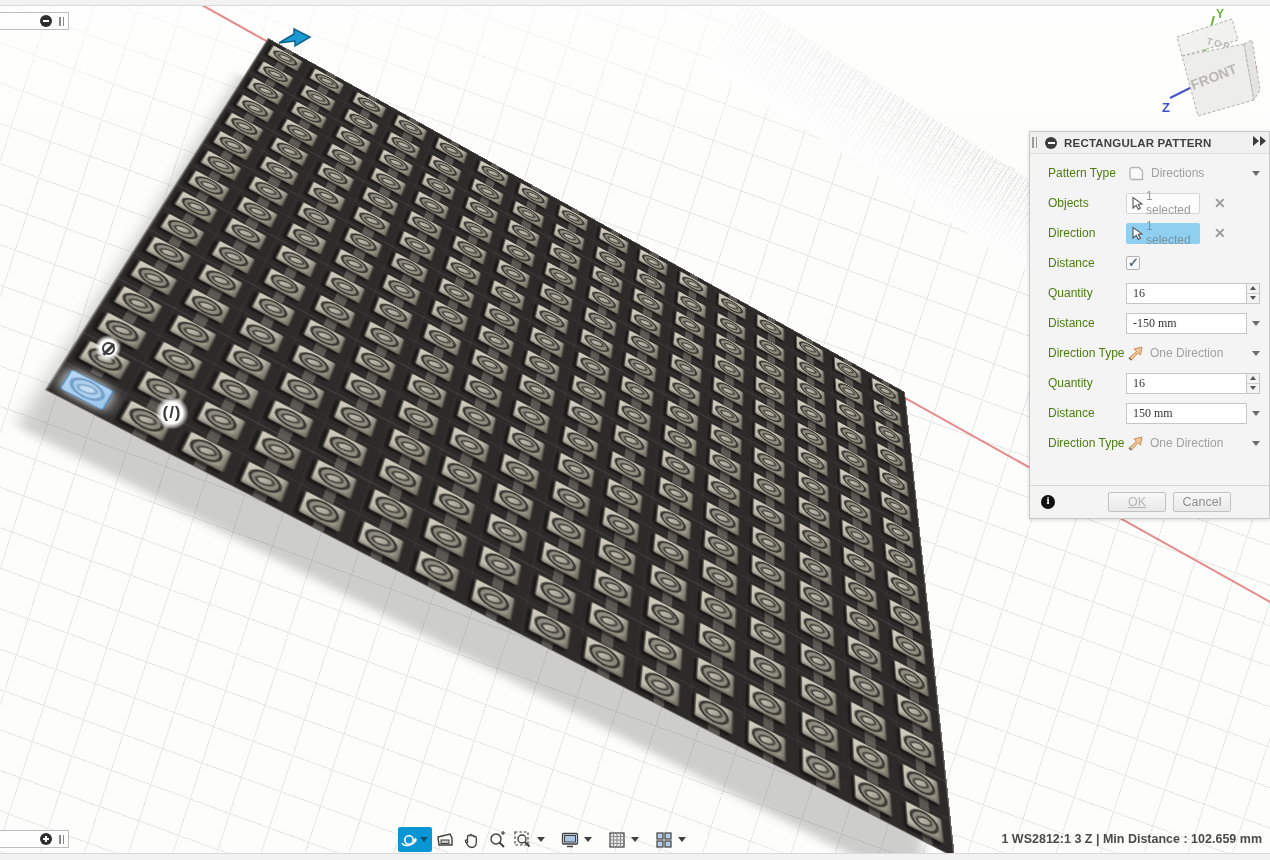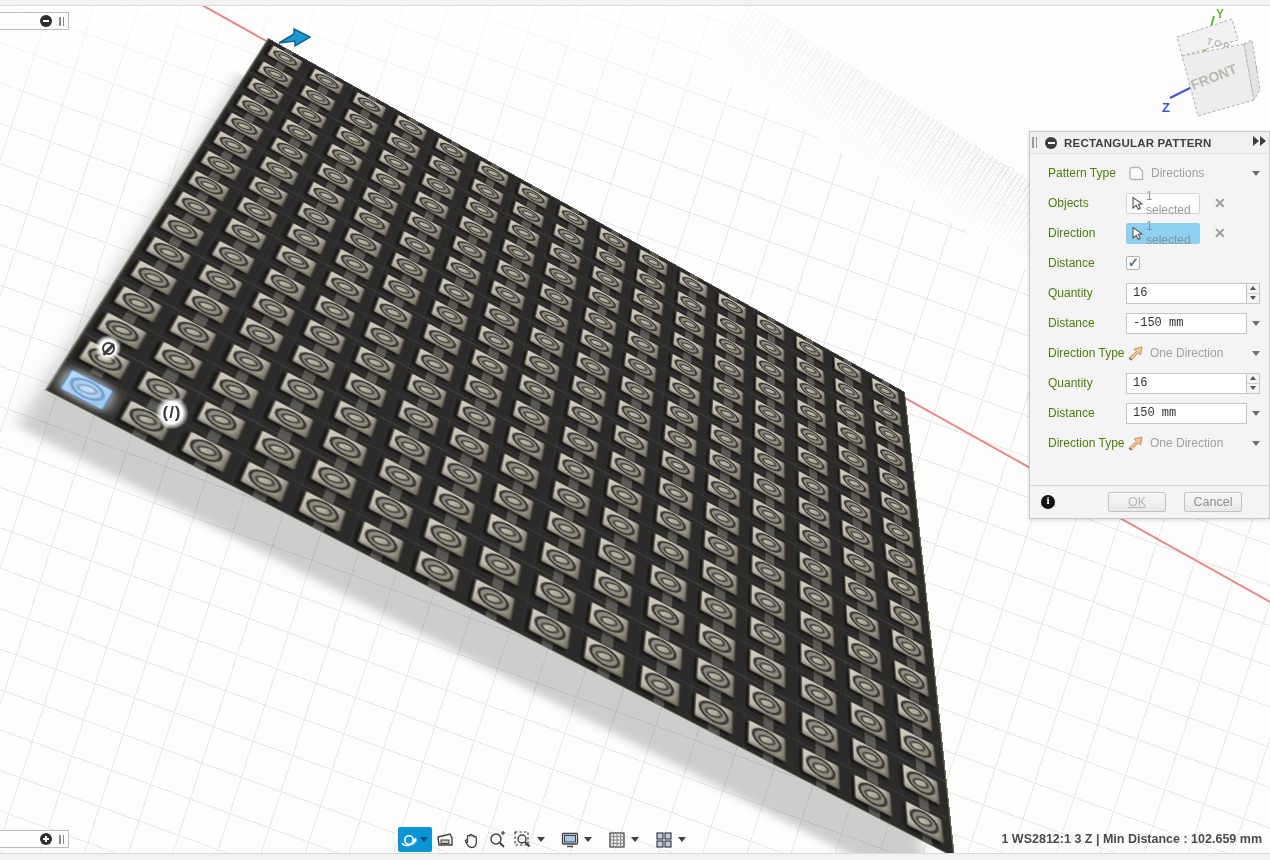--- a/index.html
+++ b/index.html
@@ -102,36 +102,36 @@
   .pvalue { color:#a0a0a0; margin-left:6px; }
   .pcaret { position:absolute; right:9px; width:0; height:0;
     border-left:4.5px solid transparent; border-right:4.5px solid transparent; border-top:5px solid #6e6e6e; }
   .sel-btn { display:flex; align-items:center; width:74px; height:21px; border-radius:2px;
     background:#fdfdfd; border:1px solid #d5d5d5; padding-left:3px; color:#999; }
   .sel-btn.active { background:#8fd0f1; border-color:#8fd0f1; color:#7e949f; }
   .sel-x { margin-left:14px; color:#9c9c9c; font-weight:bold; font-size:14px; cursor:default; }
   .chk { position:relative; width:14px; height:14px; background:#fbfbfb; border:1px solid #b2b2b2; border-radius:2px; }
   .chk::after { content:"✓"; position:absolute; left:1px; top:-2px; font-size:13px; font-weight:bold; color:#5f7180; }
   .pinput { width:121px; height:21px; background:#fff; border:1px solid #c6c6c6;
-    font-family:Liberation Mono, monospace; font-size:12px; color:#333; padding-left:6px; }
+    font-family:Liberation Serif, serif; font-size:12px; color:#333; padding-left:6px; }
   .spinner { width:13px; height:21px; border:1px solid #c6c6c6; border-left:none; background:#f3f3f3;
     display:flex; flex-direction:column; }
   .spinner span { flex:1; display:flex; align-items:center; justify-content:center; }
   .spinner span:first-child { border-bottom:1px solid #cfcfcf; }
   .spinner b { width:0; height:0; border-left:3px solid transparent; border-right:3px solid transparent; }
   .sp-up b { border-bottom:4px solid #555; } .sp-dn b { border-top:4px solid #555; }
   .dlg-footer { position:absolute; left:0; right:0; bottom:0; height:33px; border-top:1px solid #d6d6d6;
     display:flex; align-items:center; }
   .info-circle { position:relative; width:14px; height:14px; border-radius:50%; background:#111; margin-left:11px; }
   .info-circle::after { content:"i"; position:absolute; left:5.5px; top:-1px; color:#fff;
     font-size:11px; font-weight:bold; font-family:"Liberation Serif",serif; }
   .dlg-btn { width:58px; height:20px; border:1px solid #c2c2c2; border-radius:2px;
     background:linear-gradient(#f8f8f8,#e9e9e9); font-size:12.5px; text-align:center; line-height:18px; }
   .btn-ok { margin-left:53px; color:#b5b5b5;text-decoration:underline; }
-  .btn-cancel { margin-left:18px; color:#8f8f8f; }
+  .btn-cancel { margin-left:7px; color:#8f8f8f; }
 
   
   #toolbar { position:absolute; left:398px; top:826px; height:27px; display:flex; align-items:center; z-index:22; }
   .tb-btn { display:flex; align-items:center; justify-content:center; height:25px; }
   .tb-orbit { width:34px; background:#0a96d4; border-radius:2px; }
   .tb-icon { width:26px; }
   .tb-caret { width:0; height:0; border-left:4px solid transparent; border-right:4px solid transparent;
     border-top:5px solid #3f3f3f; margin:0 3px 0 1px; }
   .tb-caret.on-blue { border-top-color:#0d4f70; margin-left:2px; }
   .tb-gap { width:9px; }

